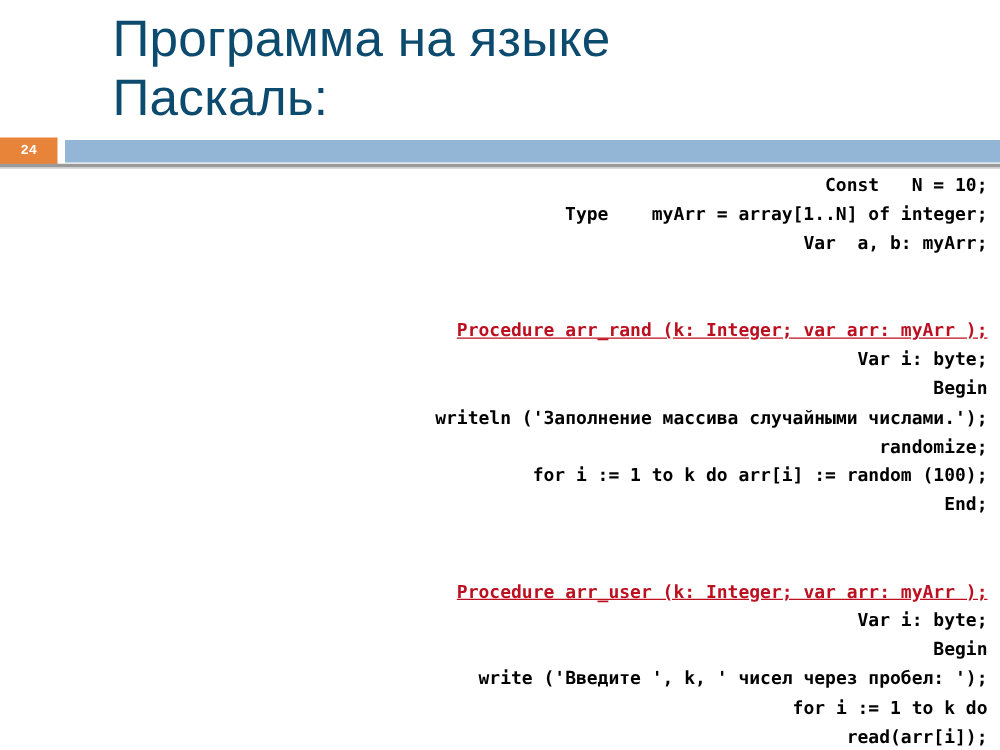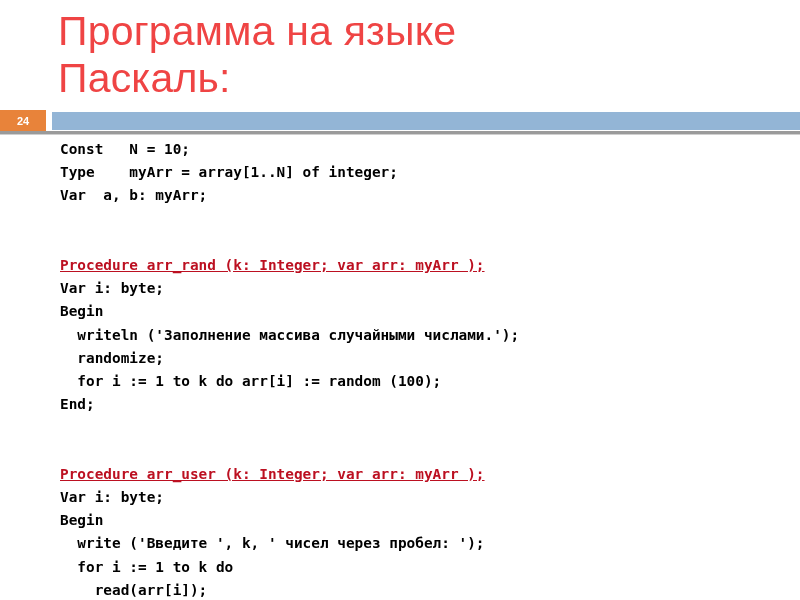--- a/index.html
+++ b/index.html
@@ -39,21 +39,21 @@
     height: 24px;
   }
   #page-number-badge {
     position: absolute;
     left: 0;
     top: 0;
     width: 46px;
     height: 22px;
     background: #e8833a;
     color: #ffffff;
-    font-family: Liberation Sans, sans-serif;
+    font-family: Liberation Mono, monospace;
     font-size: 11px;
     font-weight: 700;
     display: flex;
     align-items: center;
     justify-content: center;
     box-sizing: border-box;
   }
   #title-rule {
     position: absolute;
     left: 52px;
@@ -88,33 +88,34 @@
     font-family: "DejaVu Sans Mono", "Liberation Mono", monospace;
     font-size: 14.4px;
     font-weight: 700;
     line-height: 23.2px;
     color: #000000;
     white-space: pre;
   }
   .code-line {
     white-space: pre;
     min-height: 23.2px;
+    text-align: right;
   }
   .code-line.blank {
     height: 23.2px;
   }
   .kw-red {
     color: #bc1021;
     text-decoration: underline;
   }
 </style>
 </head>
 <body>
 
-<div id="slide-title" style="color: #ef4444;">Программа на языке
+<div id="slide-title" style="color: #0c4a6e; margin-left: 32px;">Программа на языке
 Паскаль:</div>
 
 <div id="header-band">
   <div id="page-number-badge" style="background: rgb(232, 131, 58);">24</div>
   <div id="title-rule" style="background: rgb(147, 181, 214);"></div>
   <div id="title-rule-shadow"></div>
   <div id="title-rule-shadow2"></div>
 </div>
 
 <div id="code-block"><div class="code-line">Const   N = 10;</div><div class="code-line">Type    myArr = array[1..N] of integer;</div><div class="code-line">Var  a, b: myArr;</div><div class="code-line blank">&nbsp;</div><div class="code-line blank">&nbsp;</div><div class="code-line kw-red" style="color: rgb(188, 16, 33);">Procedure arr_rand (k: Integer; var arr: myArr );</div><div class="code-line">Var i: byte;</div><div class="code-line">Begin</div><div class="code-line">  writeln ('Заполнение массива случайными числами.');</div><div class="code-line">  randomize;</div><div class="code-line">  for i := 1 to k do arr[i] := random (100);</div><div class="code-line">End;</div><div class="code-line blank">&nbsp;</div><div class="code-line blank">&nbsp;</div><div class="code-line kw-red" style="color: rgb(188, 16, 33);">Procedure arr_user (k: Integer; var arr: myArr );</div><div class="code-line">Var i: byte;</div><div class="code-line">Begin</div><div class="code-line">  write ('Введите ', k, ' чисел через пробел: ');</div><div class="code-line">  for i := 1 to k do</div><div class="code-line">    read(arr[i]);</div></div>

